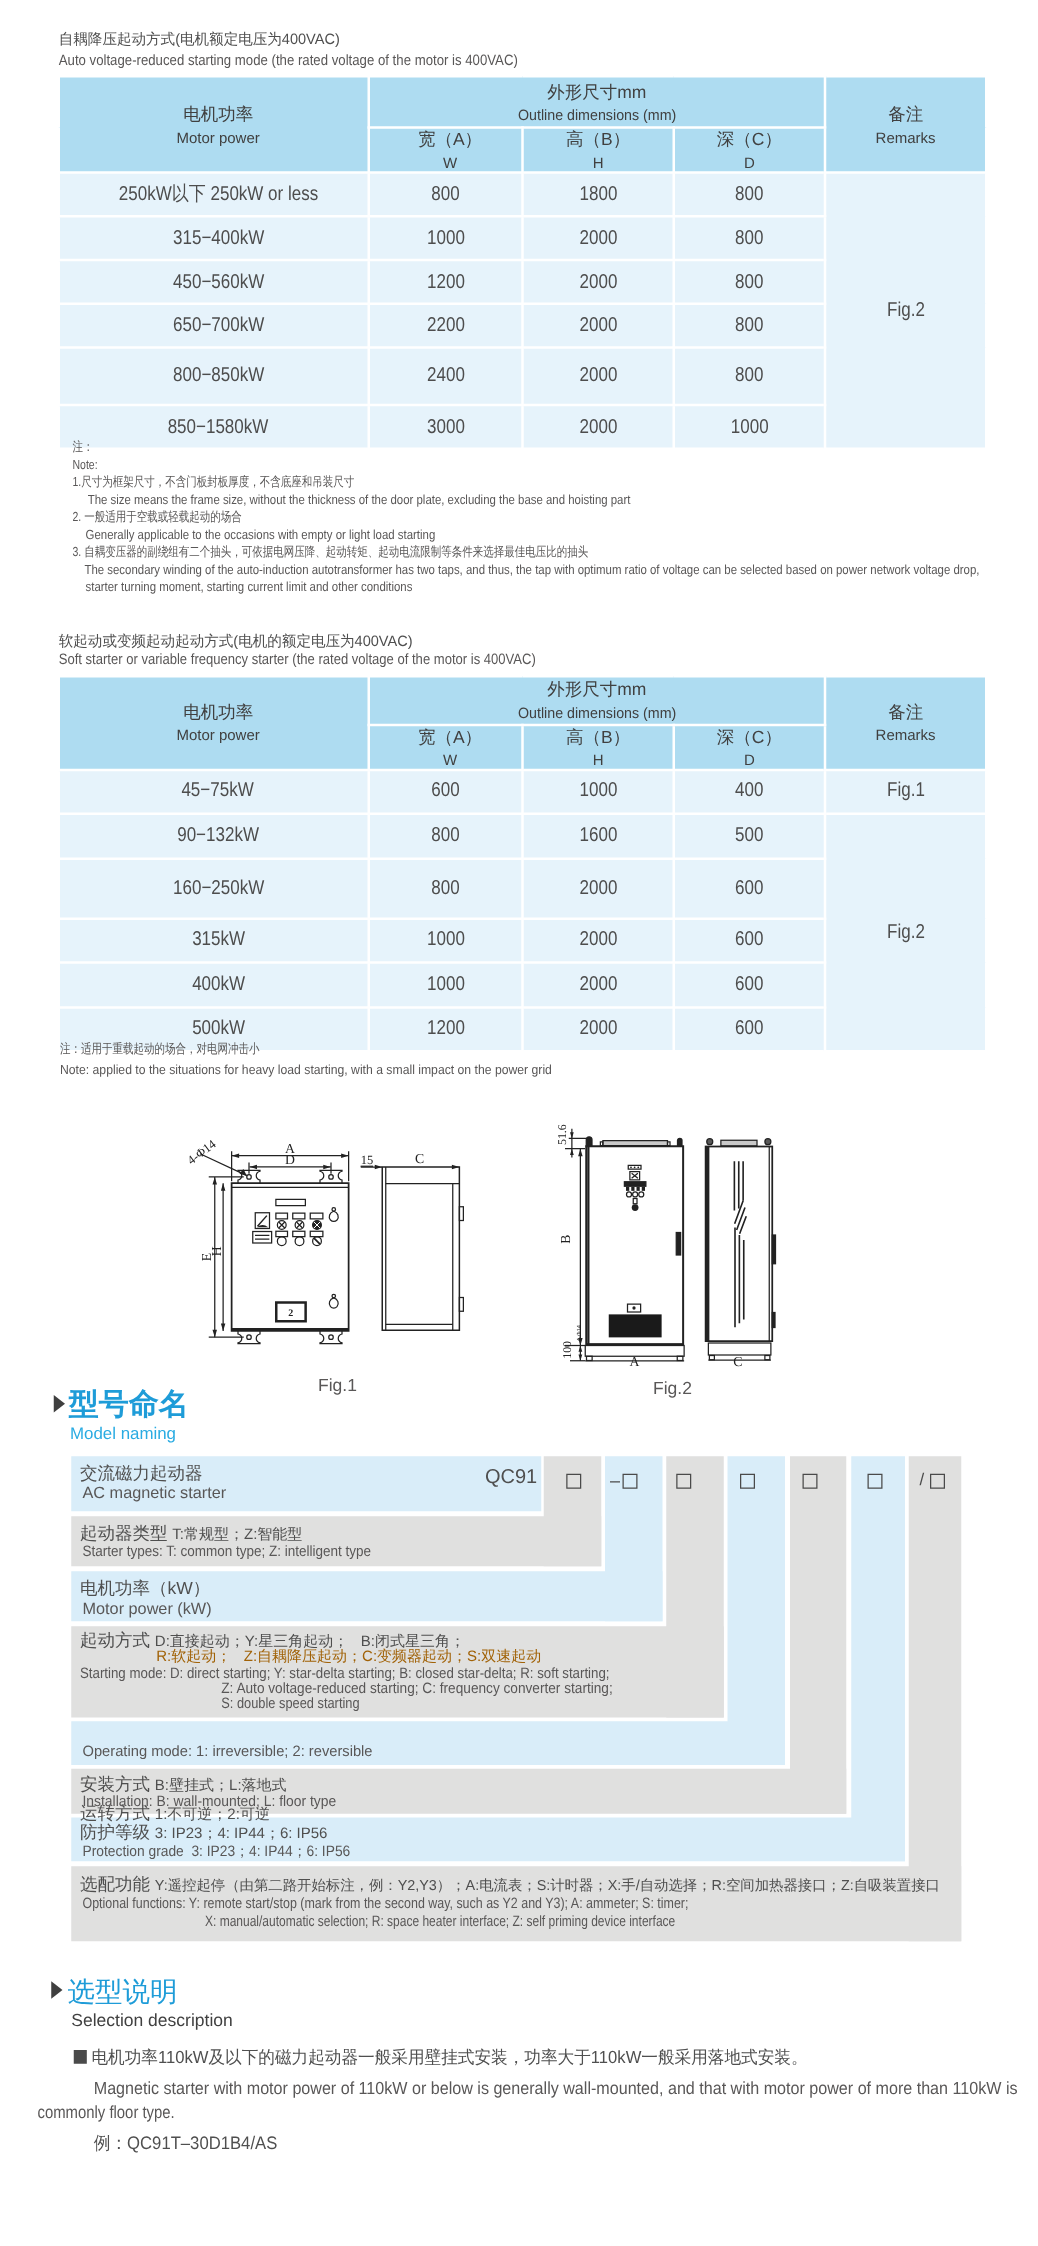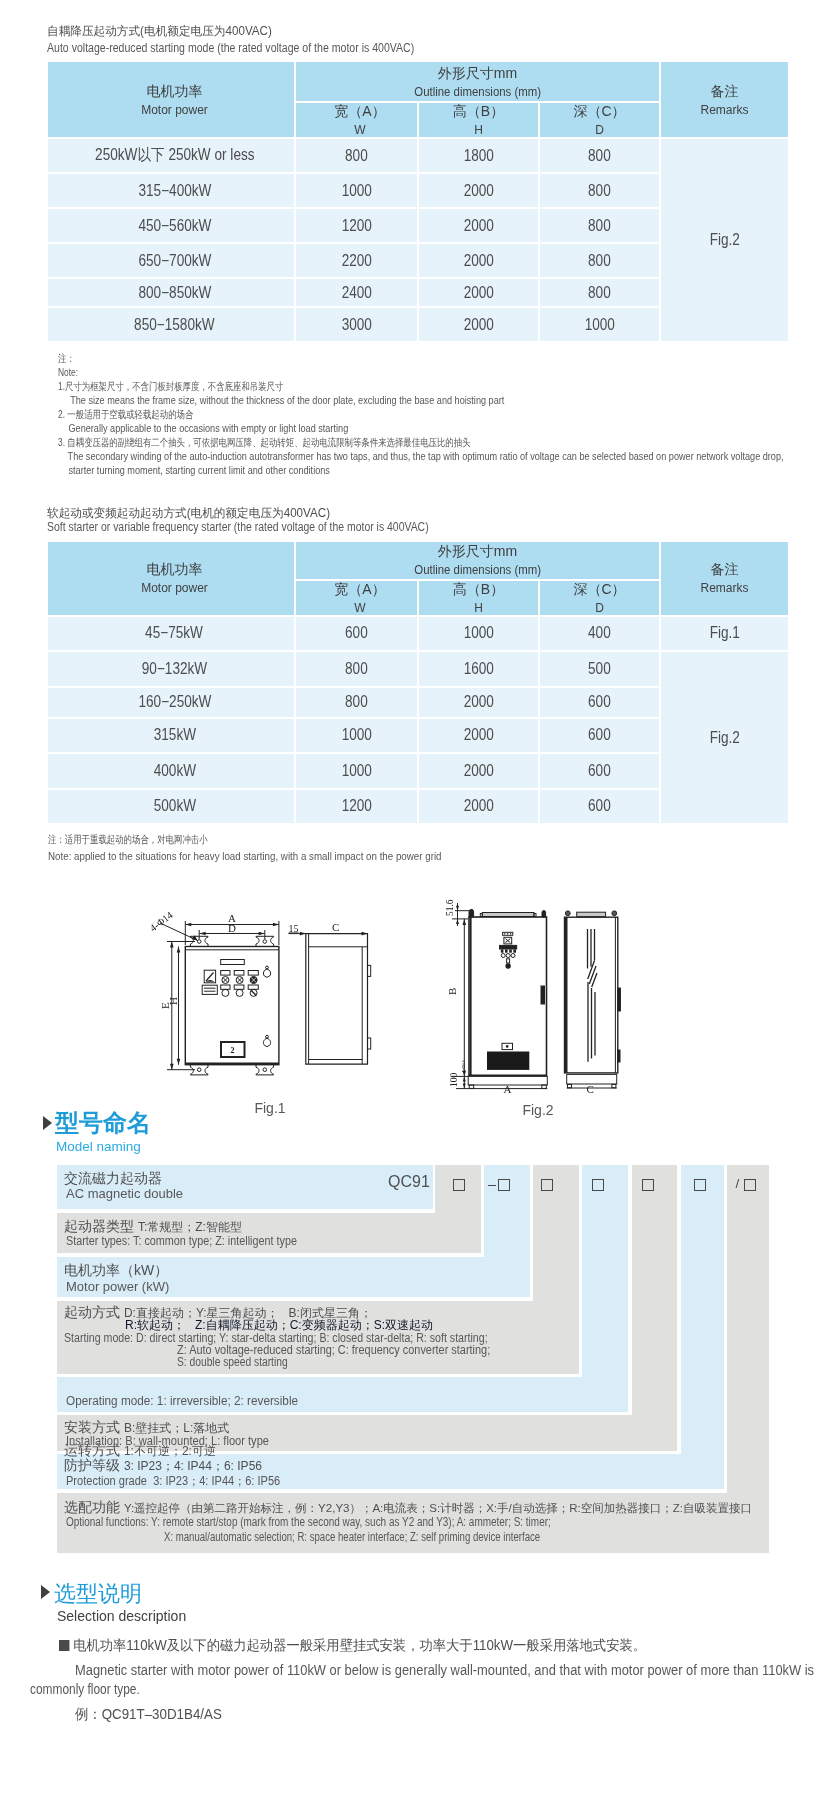--- a/index.html
+++ b/index.html
@@ -64,21 +64,21 @@
           <td><span class="k">1200</span></td>
           <td><span class="k">2000</span></td>
           <td><span class="k">800</span></td>
         </tr>
 <tr style="height:35px;">
           <td><span class="k">650−700kW</span></td>
           <td><span class="k">2200</span></td>
           <td><span class="k">2000</span></td>
           <td><span class="k">800</span></td>
         </tr>
-<tr style="height:29px;">
+<tr style="height:46px;">
           <td><span class="k">800−850kW</span></td>
           <td><span class="k">2400</span></td>
           <td><span class="k">2000</span></td>
           <td><span class="k">800</span></td>
         </tr>
 <tr style="height:35px;">
           <td><span class="k">850−1580kW</span></td>
           <td><span class="k">3000</span></td>
           <td><span class="k">2000</span></td>
           <td><span class="k">1000</span></td>
@@ -128,21 +128,21 @@
           <td><span class="k">400</span></td>
           <td><span class="k">Fig.1</span></td>
         </tr>
 <tr style="height:35.5px;">
           <td><span class="k">90−132kW</span></td>
           <td><span class="k">800</span></td>
           <td><span class="k">1600</span></td>
           <td><span class="k">500</span></td>
           <td rowspan="5"><span class="k">Fig.2</span></td>
         </tr>
-<tr style="height:31px;">
+<tr style="height:48px;">
           <td><span class="k">160−250kW</span></td>
           <td><span class="k">800</span></td>
           <td><span class="k">2000</span></td>
           <td><span class="k">600</span></td>
         </tr>
 <tr style="height:35.5px;">
           <td><span class="k">315kW</span></td>
           <td><span class="k">1000</span></td>
           <td><span class="k">2000</span></td>
           <td><span class="k">600</span></td>
@@ -449,42 +449,42 @@
 
 <div class="abs" style="left:582px;top:1165px;width:46px;height:247px;background:#d9edf9;"></div>
 
 <div class="abs" style="left:632px;top:1165px;width:45px;height:286px;background:#e0e0df;"></div>
 
 <div class="abs" style="left:681px;top:1165px;width:43px;height:324px;background:#d9edf9;"></div>
 
 <div class="abs" style="left:727px;top:1165px;width:42px;height:388px;background:#e0e0df;"></div>
 
 <div class="abs mnc" style="left:64px;top:1170px;">交流磁力起动器</div>
-<div class="abs mne" style="left:66px;top:1186px;font-size:13px;"><span class="nw">AC magnetic double</span></div>
+<div class="abs mne" style="left:66px;top:1186px;font-size:13px;"><span class="nw">AC magnetic starter</span></div>
 
 <div class="abs" style="left:388px;top:1173px;font-size:16px;color:#4f4f4f;">QC91</div>
 
 <div class="abs" style="left:452.5px;top:1179px;width:10px;height:10px;border:1px solid #4a4a4a;"></div>
 <div class="abs" style="left:487.5px;top:1184.5px;width:8.5px;height:1.6px;background:#4a4a4a;"></div>
 <div class="abs" style="left:498px;top:1179px;width:10px;height:10px;border:1px solid #4a4a4a;"></div>
 <div class="abs" style="left:540.5px;top:1179px;width:10px;height:10px;border:1px solid #4a4a4a;"></div>
 <div class="abs" style="left:591.5px;top:1179px;width:10px;height:10px;border:1px solid #4a4a4a;"></div>
 <div class="abs" style="left:642px;top:1179px;width:10px;height:10px;border:1px solid #4a4a4a;"></div>
 <div class="abs" style="left:694px;top:1179px;width:10px;height:10px;border:1px solid #4a4a4a;"></div>
 <div class="abs" style="left:735.5px;top:1176px;font-size:13.5px;color:#4a4a4a;">/</div>
 <div class="abs" style="left:744px;top:1179px;width:10px;height:10px;border:1px solid #4a4a4a;"></div>
 
 <div class="abs mnc" style="left:64px;top:1218px;">起动器类型 <span style="font-size:12px;">T:常规型；Z:智能型</span></div>
 <div class="abs mne" style="left:66px;top:1234px;"><span class="cx" style="transform:scaleX(0.90);">Starter types: T: common type; Z: intelligent type</span></div>
 
 <div class="abs mnc" style="left:64px;top:1262px;">电机功率（kW）</div>
 <div class="abs mne" style="left:66px;top:1279px;font-size:13px;"><span class="nw">Motor power (kW)</span></div>
 
 <div class="abs mnc" style="left:64px;top:1304px;">起动方式 <span style="font-size:12px;">D:直接起动；Y:星三角起动；&nbsp;&nbsp;&nbsp;B:闭式星三角；</span></div>
-<div class="abs" style="left:125px;top:1317px;font-size:12px;color:#0f172a;">R:软起动；&nbsp;&nbsp;&nbsp;Z:自耦降压起动；C:变频器起动；S:双速起动</div>
+<div class="abs" style="left:125px;top:1317px;font-size:12px;color:#a16207;">R:软起动；&nbsp;&nbsp;&nbsp;Z:自耦降压起动；C:变频器起动；S:双速起动</div>
 <div class="abs mne" style="left:64px;top:1331px;"><span class="cx" style="transform:scaleX(0.885);">Starting mode: D: direct starting; Y: star-delta starting; B: closed star-delta; R: soft starting;</span></div>
 <div class="abs mne" style="left:177px;top:1343px;"><span class="cx" style="transform:scaleX(0.91);">Z: Auto voltage-reduced starting; C: frequency converter starting;</span></div>
 <div class="abs mne" style="left:177px;top:1355px;"><span class="cx" style="transform:scaleX(0.855);">S: double speed starting</span></div>
 
 <div class="abs mnc" style="left:64px;top:1442px;">运转方式 <span style="font-size:12px;">1:不可逆；2:可逆</span></div>
 <div class="abs mne" style="left:66px;top:1394px;"><span class="cx" style="transform:scaleX(0.98);">Operating mode: 1: irreversible; 2: reversible</span></div>
 
 <div class="abs mnc" style="left:64px;top:1419px;">安装方式 <span style="font-size:12px;">B:壁挂式；L:落地式</span></div>
 <div class="abs mne" style="left:66px;top:1434px;"><span class="cx" style="transform:scaleX(0.925);">Installation: B: wall-mounted; L: floor type</span></div>
 

